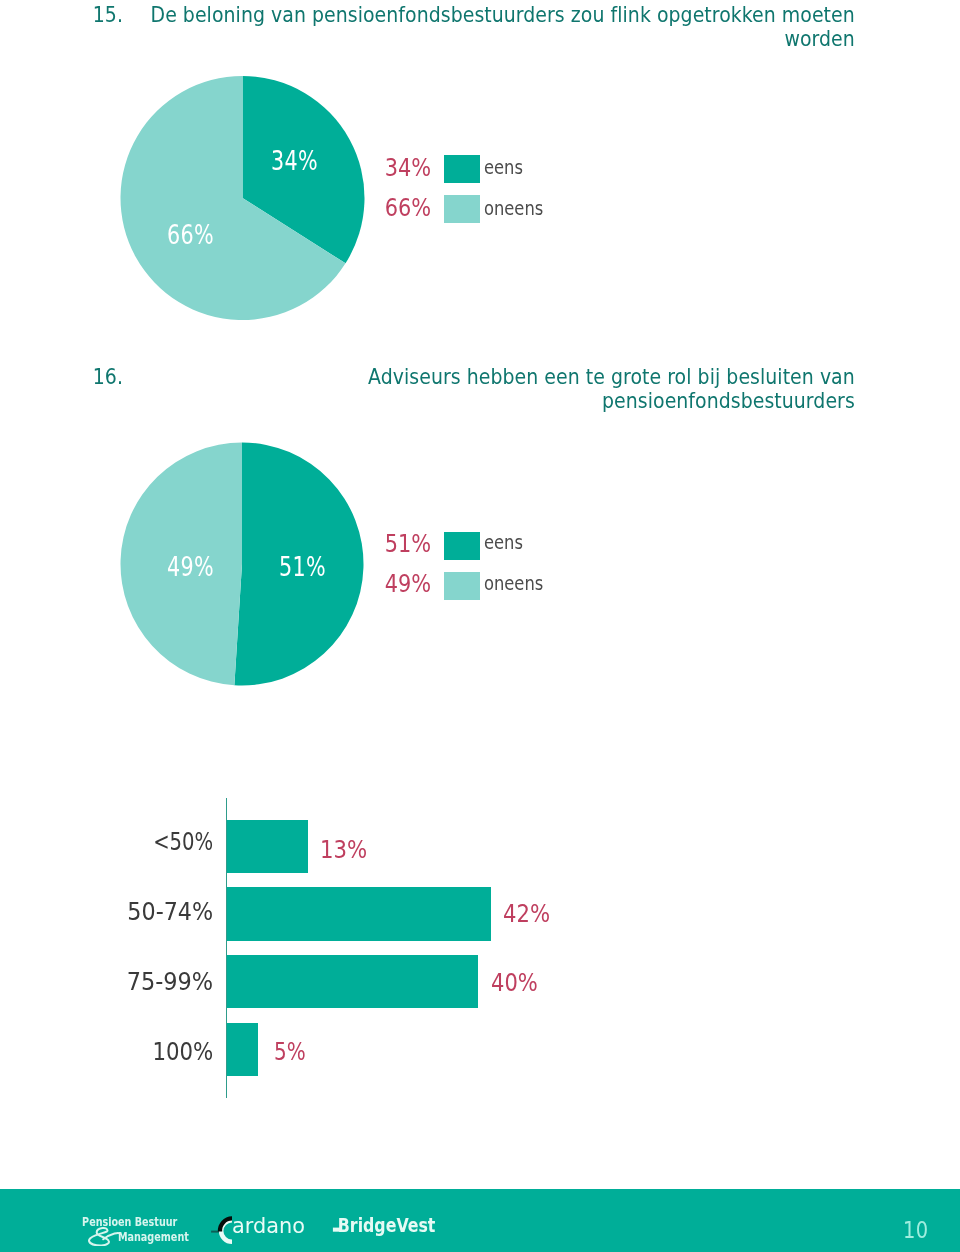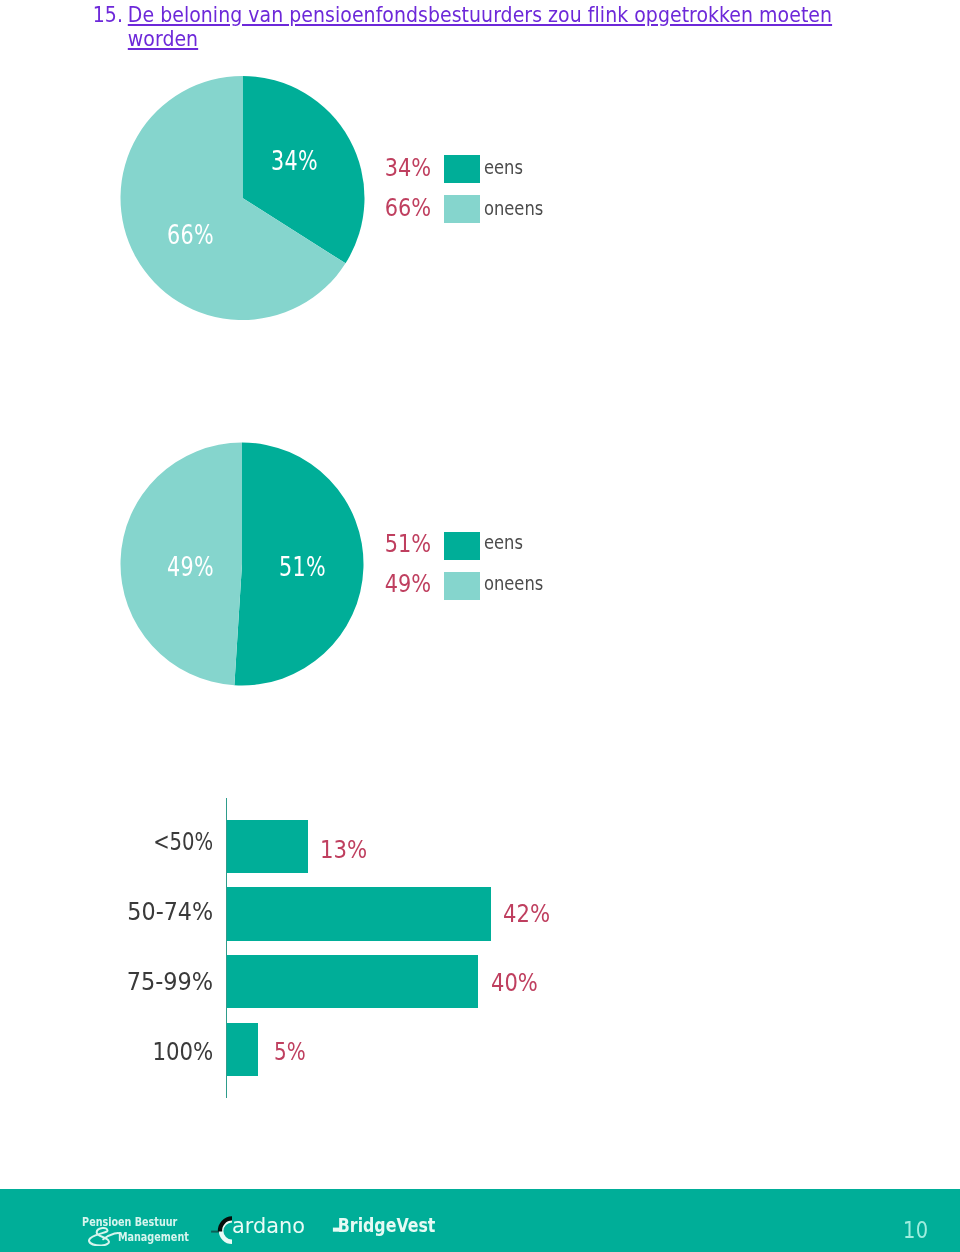--- a/index.html
+++ b/index.html
@@ -3,24 +3,24 @@
 <meta charset="utf-8">
 <title>Report page</title>
 <style>
   html,body{margin:0;padding:0;background:#ffffff;}
   body{width:960px;height:1252px;overflow:hidden;
        font-family:"DejaVu Sans",sans-serif;font-stretch:condensed;
        -webkit-font-smoothing:antialiased;}
   .page{position:absolute;left:0;top:0;width:960px;height:1252px;background:#fff;}
 
   
-  .q-head{position:absolute;color:#6d28d9;font-size:21px;line-height:24px;
-          font-stretch:condensed;letter-spacing:0.06px;}
+  .q-head{position:absolute;color:#0f766e;font-size:21px;line-height:24px;
+          font-stretch:condensed;letter-spacing:0.06px;text-align:right;}
   .q-head .q-num{position:absolute;left:0;top:0;}
-  .q-head .q-txt{display:block;margin-left:35px;text-decoration:underline;}
+  .q-head .q-txt{display:block;margin-left:35px;}
 
   
   .pie-svg{position:absolute;overflow:visible;}
   .pie-lab{position:absolute;color:#FFFFFF;font-size:26.2px;line-height:1;
            white-space:nowrap;font-stretch:condensed;
            transform:scaleX(0.878);transform-origin:0 0;letter-spacing:0.35px;}
 
   
   .lg-pct{position:absolute;color:#BF3F5F;font-size:24.5px;line-height:1;white-space:nowrap;
           font-stretch:condensed;transform:scaleX(0.946);transform-origin:100% 0;letter-spacing:0px;}
@@ -61,20 +61,24 @@
       <div class="pie-lab" style="left:271px;top:147.6px;">34%</div>
       <div class="pie-lab" style="left:167.2px;top:221.5px;">66%</div>
       <div class="lg-pct" style="left:0;width:431.2px;text-align:right;top:155.8px;">34%</div>
       <div class="lg-sw" style="left:443.6px;top:154.9px;width:36px;height:28.1px;background:#00AE98;"></div>
       <div class="lg-lbl" style="left:483.5px;top:157.8px;">eens</div>
       <div class="lg-pct" style="left:0;width:431.2px;text-align:right;top:195.8px;">66%</div>
       <div class="lg-sw" style="left:443.6px;top:194.9px;width:36px;height:28.1px;background:#85D5CD;"></div>
       <div class="lg-lbl" style="left:483.5px;top:198.8px;">oneens</div>
     </div>
 
+  <div class="q-head" style="left:92.8px;top:364.9px;width:762px;">
+    <span class="q-num">16.</span>
+    <span class="q-txt">Adviseurs hebben een te grote rol bij besluiten van pensioenfondsbestuurders</span>
+  </div>
 
   <div>
       <svg class="pie-svg" width="960" height="330" viewBox="0 437 960 255" style="left:0;top:436.5px;width:960px;height:255px;">
         <path d="M 242.00 564.00 L 242.00 442.50 A 121.5 121.5 0 1 1 234.37 685.26 Z" fill="#00AE98"></path>
         <path d="M 242.00 564.00 L 234.37 685.26 A 121.5 121.5 0 0 1 242.00 442.50 Z" fill="#85D5CD"></path>
       </svg>
       <div class="pie-lab" style="left:278.7px;top:553.5px;">51%</div>
       <div class="pie-lab" style="left:166.9px;top:553.5px;">49%</div>
       <div class="lg-pct" style="left:0;width:431.2px;text-align:right;top:531.9px;">51%</div>
       <div class="lg-sw" style="left:443.6px;top:531.9px;width:36px;height:28.1px;background:#00AE98;"></div>

